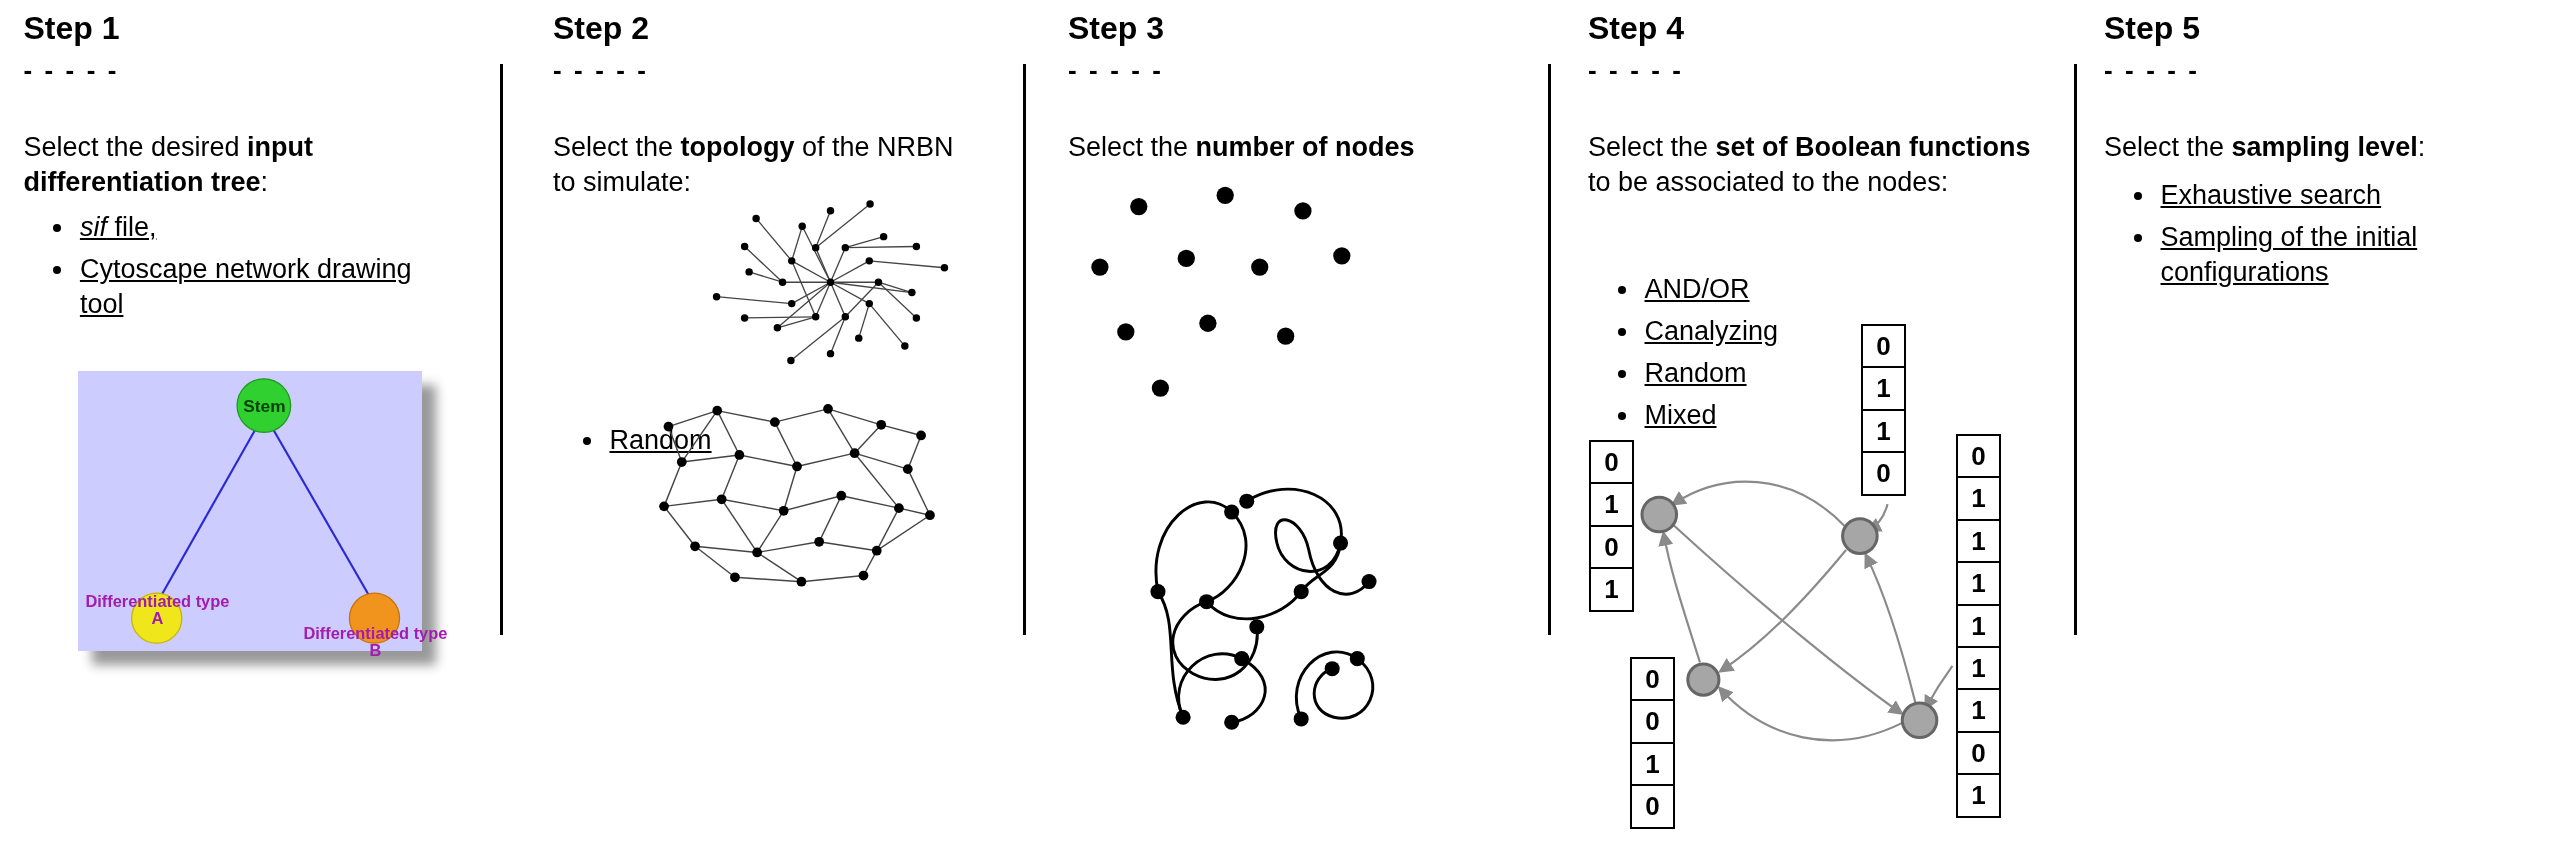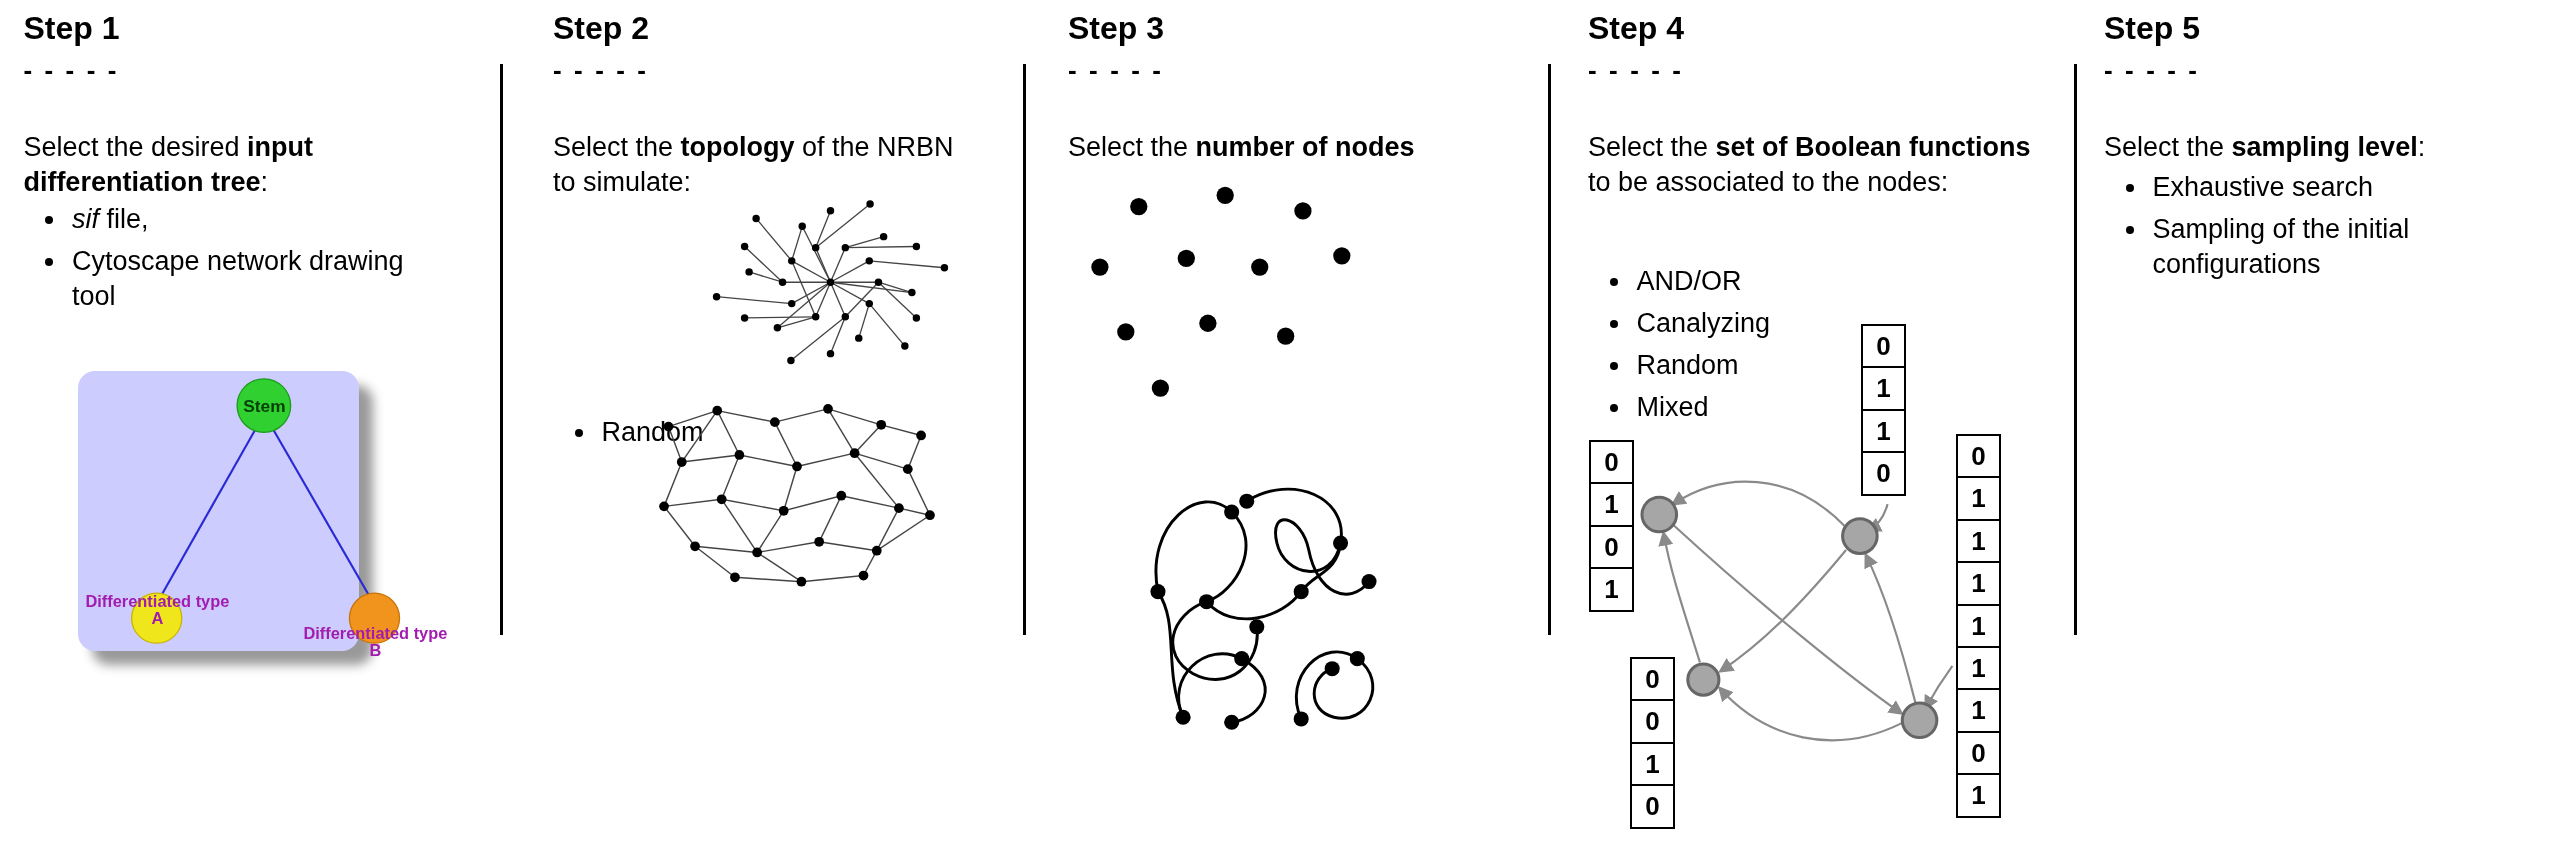--- a/index.html
+++ b/index.html
@@ -7,29 +7,29 @@
   body {
     width:2576px; height:851px; position:relative; overflow:hidden;
     font-family:"Liberation Sans", sans-serif; color:#000;
   }
   .col { position:absolute; top:0; height:851px; }
   .step-title { font-size:32px; font-weight:bold; position:absolute; top:10px; left:0; }
   .dashes { font-size:26px; font-weight:bold; letter-spacing:2.6px; position:absolute; top:55px; left:0; }
   .body-text { font-size:27px; line-height:1.3; position:absolute; left:0; }
   .b { font-weight:bold; }
   .i { font-style:italic; }
-  ul.blist { list-style:disc; position:absolute; margin:0; padding-left:45px; font-size:27px; line-height:1.3; }
+  ul.blist { list-style:disc; position:absolute; margin:8px; padding-left:45px; font-size:27px; line-height:1.3;text-decoration:underline; }
   ul.blist li { padding-left:3.5px; margin-bottom:7px; }
 
   .divider { position:absolute; top:64px; height:571px; width:2.6px; background:#000; }
 
   
   .tree-box {
-    position:absolute; left:55px; top:371px; width:281px; height:280px;
-    background:var(--tree-bg,#ccccff); box-shadow:14px 14px 10.4px #999;border-radius:17px;
+    position:absolute; left:55px; top:371px; width:344px; height:280px;
+    background:var(--tree-bg,#ccccff); box-shadow:14px 14px 10.4px #999;
   }
   .tree-svg { position:absolute; left:0; top:0; width:351px; height:280px; }
   .tedge { stroke:var(--tree-edge-blue,#2a2ad4); stroke-width:2.5px; }
   .stem-node  { fill:var(--stem-green,#2fd02f);  stroke:#1f9a1f; stroke-width:1.5px; }
   .typea-node { fill:var(--type-a-yellow,#f0e61c); stroke:#c9b400; stroke-width:1.5px; }
   .typeb-node { fill:var(--type-b-orange,#f0941e); stroke:#c97208; stroke-width:1.5px; }
   .tree-label {
     position:absolute; transform:translate(-50%,-50%); text-align:center;
     font-weight:bold; line-height:1.05;
   }

